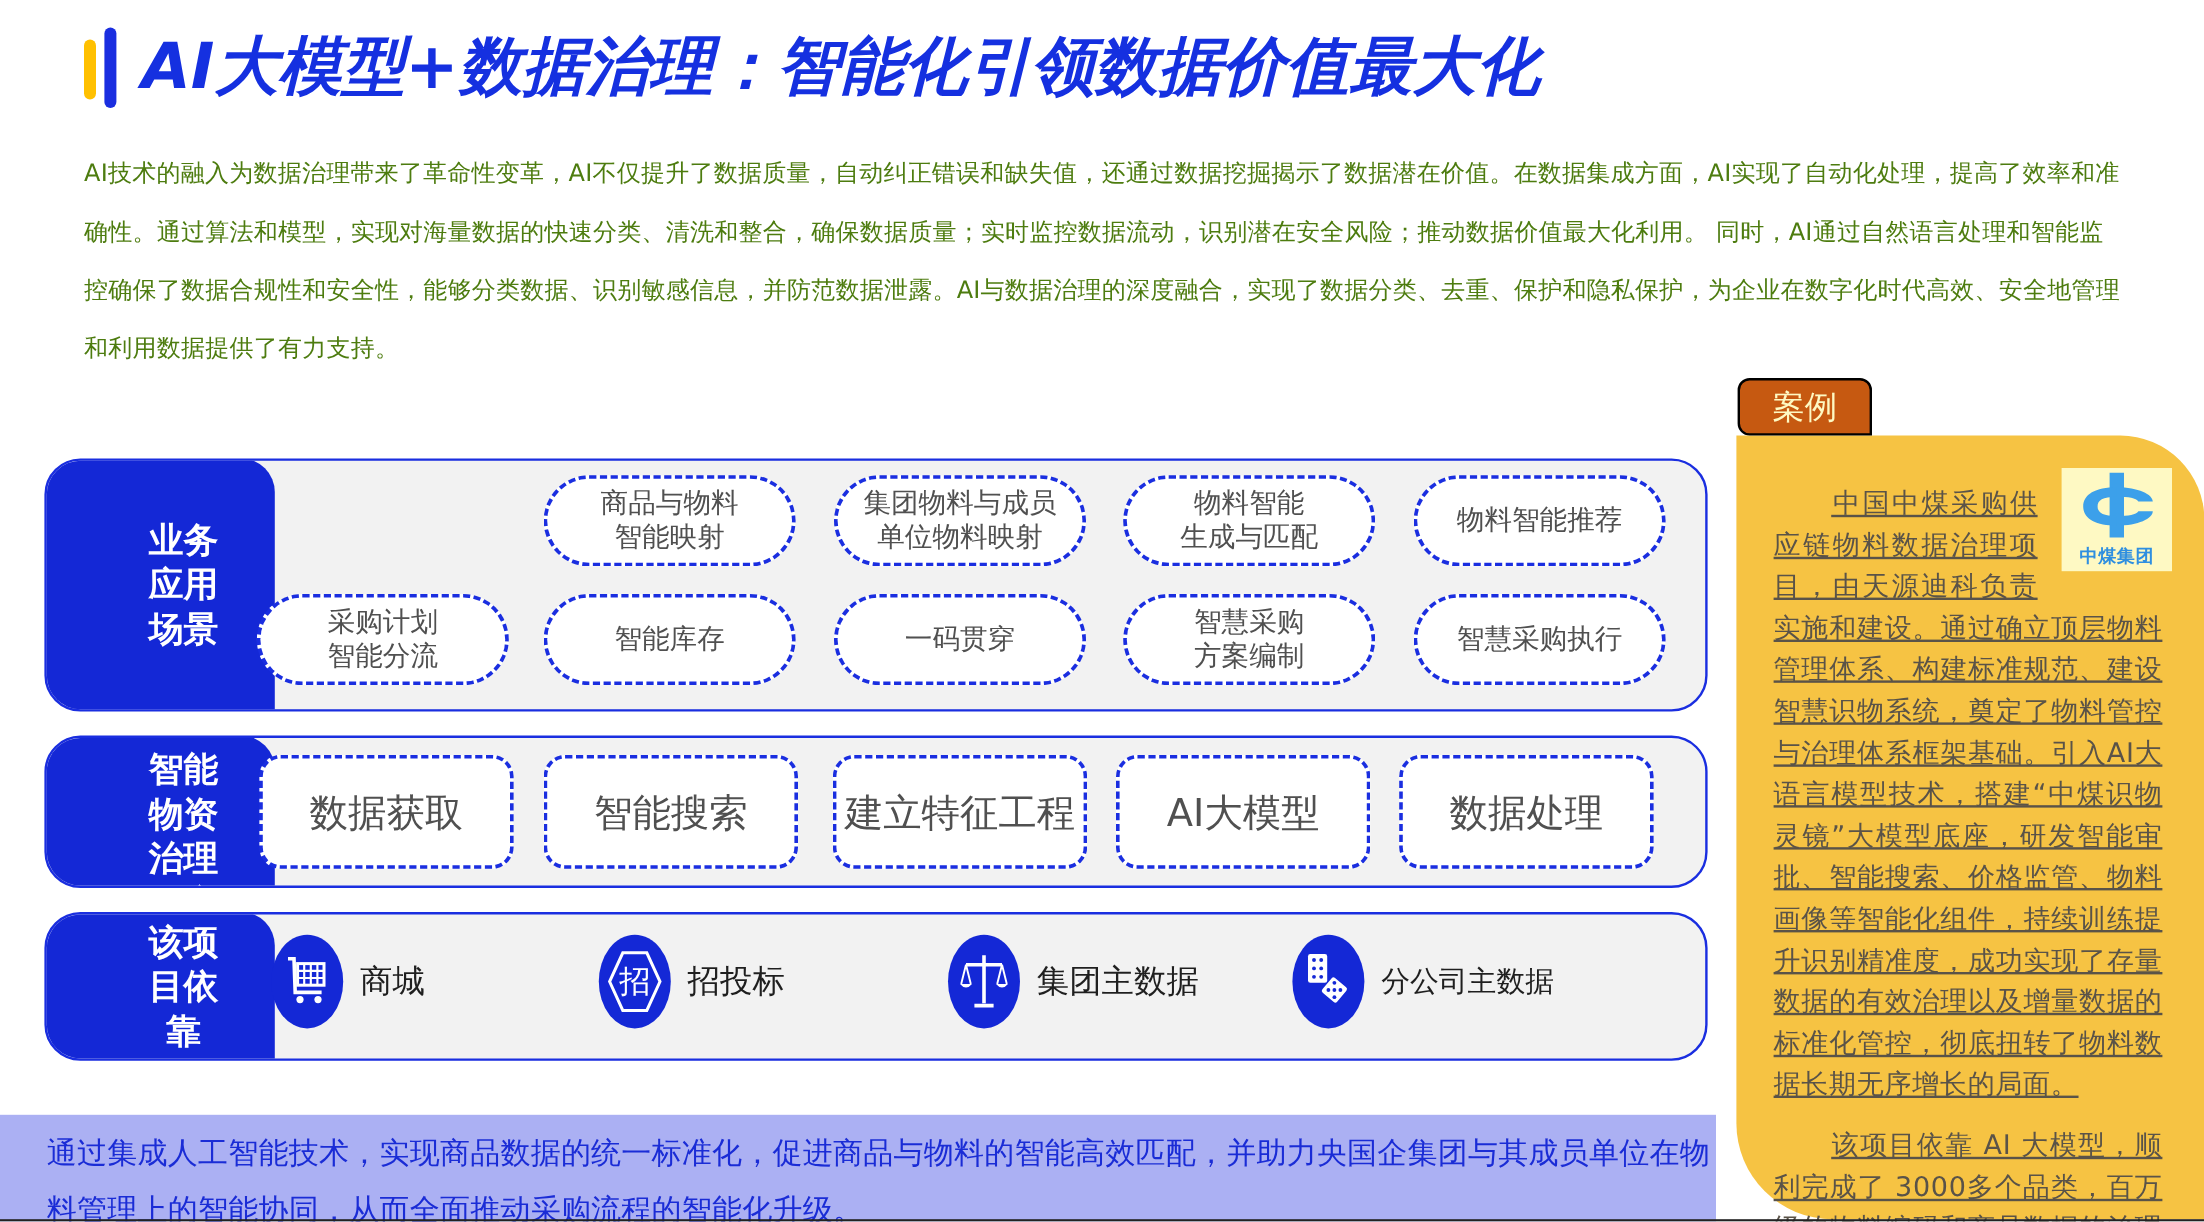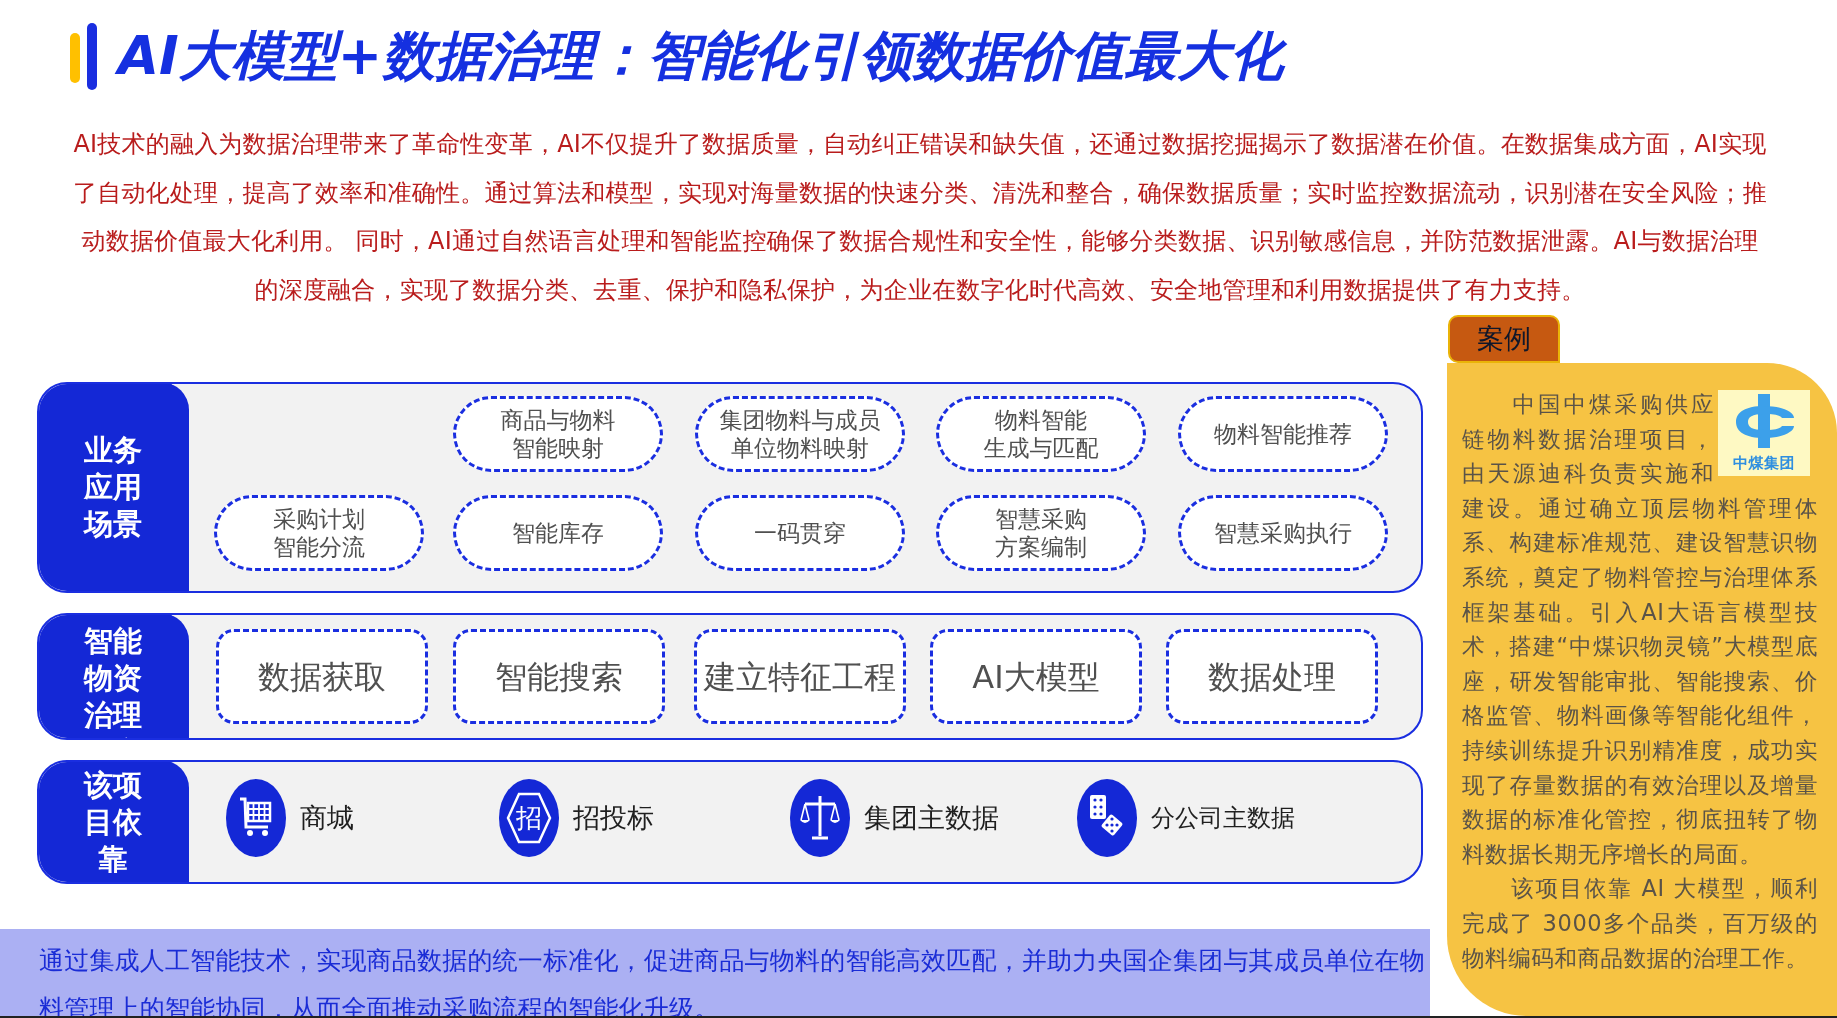--- a/index.html
+++ b/index.html
@@ -13,36 +13,37 @@
   
   .accent-yellow { left:70px; top:33px; width:10px; height:50px; background:#ffc000; border-radius:5px; }
   .accent-blue { left:87px; top:23px; width:10px; height:67px; background:#1a2ee0; border-radius:5px; }
   .title {
     left:118px; top:18px; font-size:53px; font-weight:bold; color:#1530e0;
     letter-spacing:0px; white-space:nowrap; line-height:76px;font-style:italic;
   }
 
   
   .intro {
-    left:70px; top:120px; width:1700px; font-size:24px; line-height:48.5px;
-    color:#b91c1c; letter-spacing:0.2px;text-align:center;
+    left:70px; top:120px; width:1700px; font-size:20px; line-height:48.5px;
+    color:#4d7c0f; letter-spacing:0.2px;
   }
 
   
   .panel {
     position:absolute; left:37px; width:1386px;
     background:#f2f2f2; border:2.5px solid #1a2ee0; border-radius:30px;
     box-sizing:border-box; overflow:hidden;
   }
   .panel-label {
     position:absolute; left:-2px; top:-2px; bottom:-2px; width:152px;
     background:#1428d6; border-radius:28px 28px 0 28px;
     color:#ffffff; font-weight:bold; font-size:29px; line-height:37px;
     display:flex; align-items:center; justify-content:center; text-align:center;
     overflow:hidden;
+    padding-left:40px;
   }
   .panel-label span { display:block; width:66px; word-break:break-all; }
 
   .pill {
     position:absolute; box-sizing:border-box;
     border:3px dashed #1a2ee0; background:#ffffff;
     display:flex; align-items:center; justify-content:center; text-align:center;
     color:#505050; font-size:23px; line-height:28px;
   }
   .pill.round { border-radius:40px; width:210px; height:76px; }
@@ -62,32 +63,32 @@
   .banner {
     left:0; top:929px; width:1430px; height:89px; background:#abb0f3;
     box-sizing:border-box; padding:8px 0 0 39px;
     color:#1a2cd6; font-size:25px; line-height:48px; letter-spacing:0.2px;
   }
   .bottom-line { left:0; top:1016px; width:1837px; height:2px; background:#222; }
 
   
   .case-tag {
     left:1448px; top:315px; width:112px; height:48px; box-sizing:border-box;
-    background:#c65911; border:2px solid #eab308; border-radius:10px 10px 0 10px;
-    color:#0f172a; font-size:27px; display:flex; align-items:center; justify-content:center;
+    background:#c65911; border:2px solid #000000; border-radius:10px 10px 0 10px;
+    color:#fef9c3; font-size:27px; display:flex; align-items:center; justify-content:center;
   }
   .case-panel {
     left:1447px; top:363px; width:390px; height:653px; background:#f6c343;
     border-radius:0 70px 0 80px;
   }
   .case-text {
     left:1462px; top:387px; width:356px; font-size:22.5px; line-height:34.6px;
     color:#5a5348; letter-spacing:0.6px; text-align:justify;
   }
-  .case-text p { margin:0; }
+  .case-text p { margin:16px;text-decoration:underline; }
   .indent { display:inline-block; width:48px; }
   .logo {
     left:1718px; top:390px; width:92px; height:86px; background:#fef9c3;
   }
   .logo-text { position:absolute; left:0; right:0; bottom:3px; text-align:center; color:#2f8fe0; font-weight:bold; font-size:15px; letter-spacing:0.5px; }
 </style>
 </head>
 <body>
 
 <div class="abs accent-yellow"></div>

